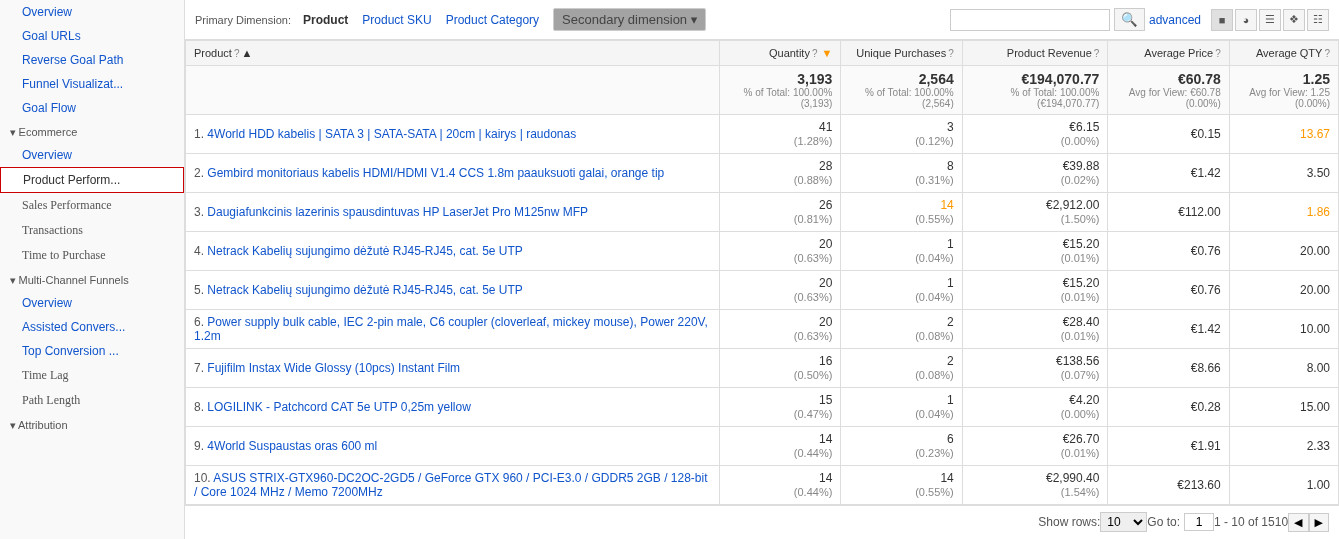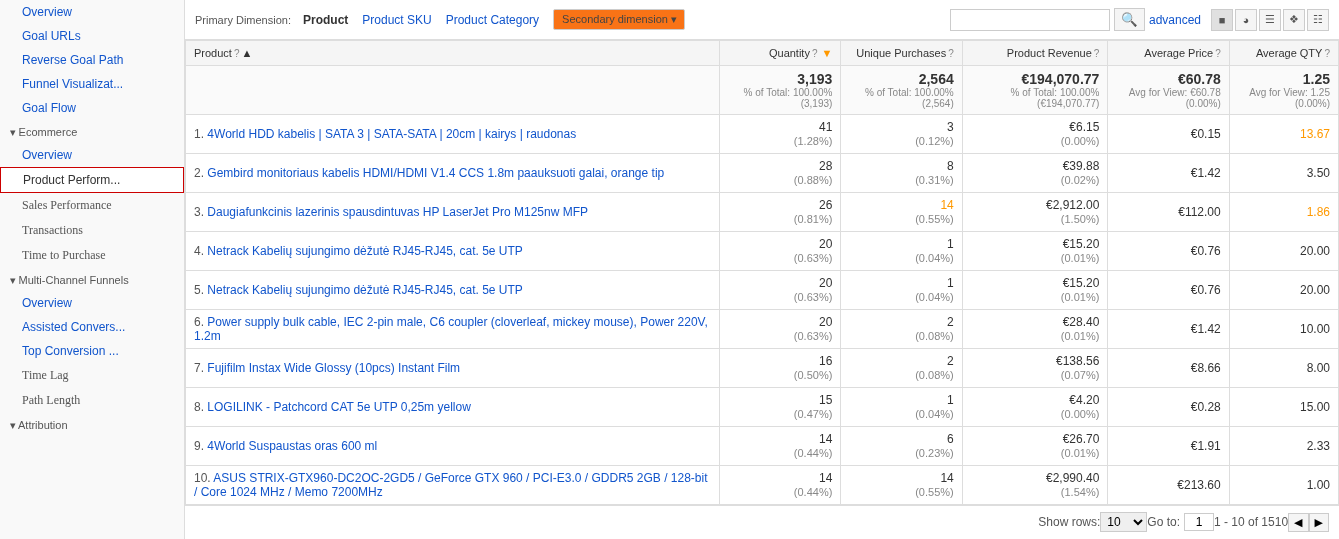--- a/index.html
+++ b/index.html
@@ -12,21 +12,21 @@
     .sidebar-item.active { border: 1px solid #c00; color: #333; background: #fff; font-weight: normal; }
     .sidebar-item.plain { color: #555; font-family: Liberation Serif, serif; }
 
     
     .main { flex: 1; overflow-y: auto; overflow-x: hidden; padding: 0; }
 
     .toolbar { display: flex; align-items: center; padding: 8px 10px; border-bottom: 1px solid #ddd; gap: 8px; }
     .primary-dim-label { font-size: 11px; color: #555; margin-right: 4px; }
     .dim-link { font-size: 12px; color: #1155cc; cursor: pointer; margin-right: 6px; }
     .dim-link.active { color: #333; font-weight: bold; text-decoration: none; }
-    .secondary-dim-btn { font-size: 11px; color: #444; border: 1px solid #ccc; background: #f97316; padding: 3px 8px; cursor: pointer; border-radius: 2px; }
+    .secondary-dim-btn { font-size: 13px; color: #444; border: 1px solid #ccc; background: #a3a3a3; padding: 3px 8px; cursor: pointer; border-radius: 2px; }
     .toolbar-right { margin-left: auto; display: flex; align-items: center; gap: 4px; }
     .search-box { border: 1px solid #ccc; padding: 3px 6px; font-size: 12px; width: 160px; }
     .search-btn { border: 1px solid #ccc; background: #f5f5f5; padding: 3px 6px; cursor: pointer; }
     .adv-link { font-size: 12px; color: #1155cc; cursor: pointer; }
     .view-icons { display: flex; gap: 2px; margin-left: 6px; }
     .view-icon { width: 22px; height: 22px; border: 1px solid #ccc; background: #f5f5f5; display: flex; align-items: center; justify-content: center; font-size: 11px; cursor: pointer; color: #555; }
     .view-icon.active { background: #e0e0e0; }
 
     
     .data-table { width: 100%; border-collapse: collapse; font-size: 12px; }

